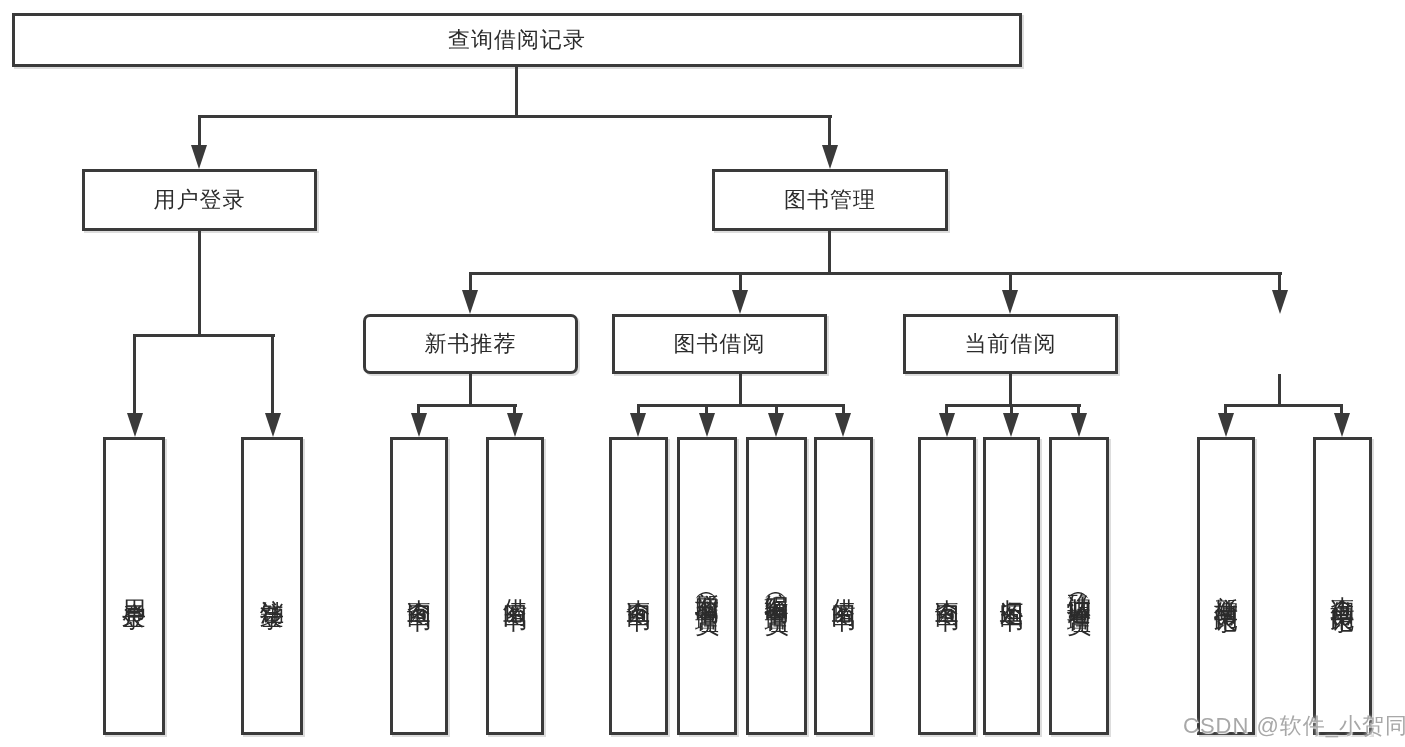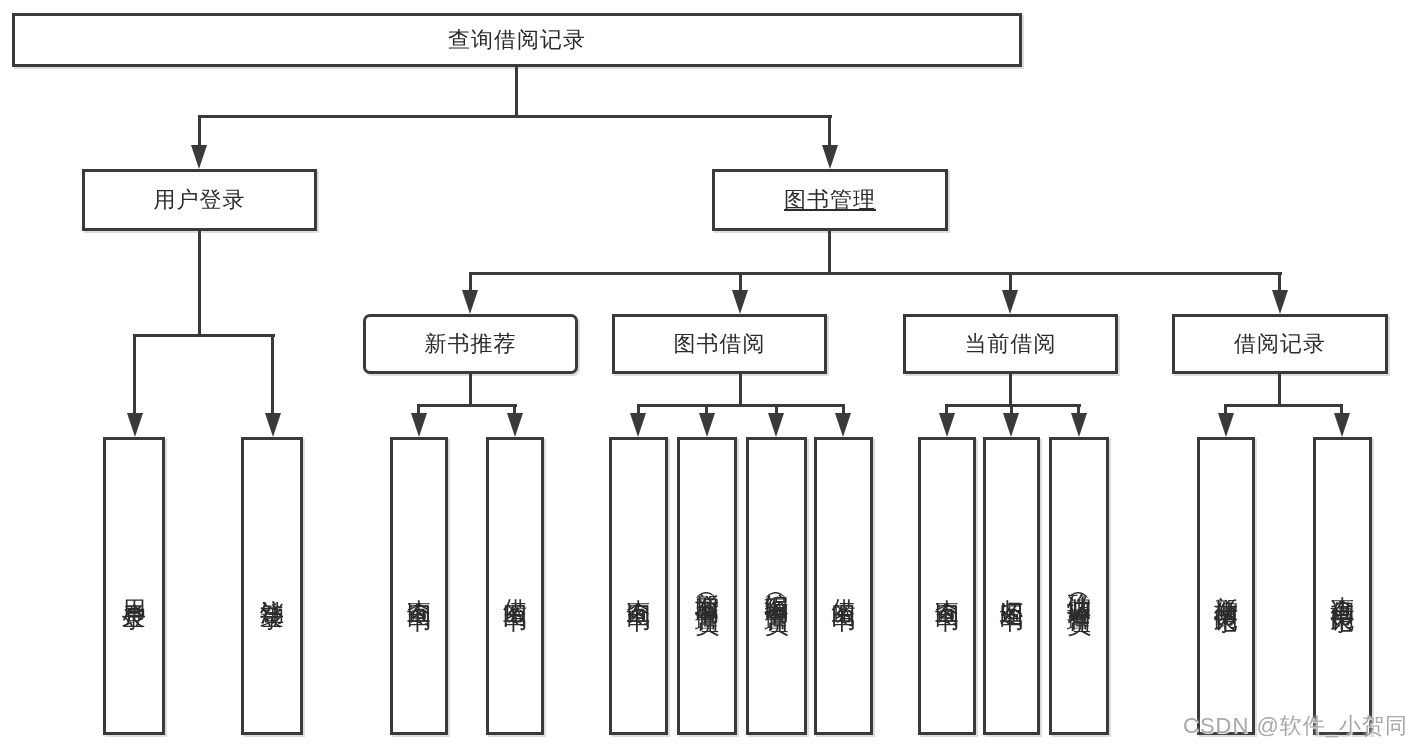--- a/index.html
+++ b/index.html
@@ -48,26 +48,25 @@
   }
 </style>
 </head>
 <body>
 
 <div class="canvas">
 
   <div class="node h" style="left:12px;top:13px;width:1010px;height:54px;">查询借阅记录</div>
 
   <div class="node h" style="left:82px;top:169px;width:235px;height:62px;">用户登录</div>
-  <div class="node h" style="left:712px;top:169px;width:236px;height:62px;text-decoration:underline;">图书管理</div>
+  <div class="node h" style="left:712px;top:169px;width:236px;height:62px;">图书管理</div>
 
   <div class="node h" style="left:363px;top:314px;width:215px;height:60px;border-radius:7px;">新书推荐</div>
   <div class="node h" style="left:612px;top:314px;width:215px;height:60px;">图书借阅</div>
   <div class="node h" style="left:903px;top:314px;width:215px;height:60px;">当前借阅</div>
-  <div class="node h" style="left:1172px;top:314px;width:216px;height:60px;">借阅记录</div>
 
   <div class="node v" style="left:103px;top:437px;width:62px;height:298px;">用户登录</div>
   <div class="node v" style="left:241px;top:437px;width:62px;height:298px;">注销登录</div>
 
   <div class="node v" style="left:390px;top:437px;width:58px;height:298px;">查询图书</div>
   <div class="node v" style="left:486px;top:437px;width:58px;height:298px;">借阅图书</div>
 
   <div class="node v" style="left:609px;top:437px;width:59px;height:298px;">查询图书</div>
   <div class="node v" style="left:677px;top:437px;width:60px;height:298px;">新增图书（管理员）</div>
   <div class="node v" style="left:746px;top:437px;width:61px;height:298px;">编辑图书（管理员）</div>

